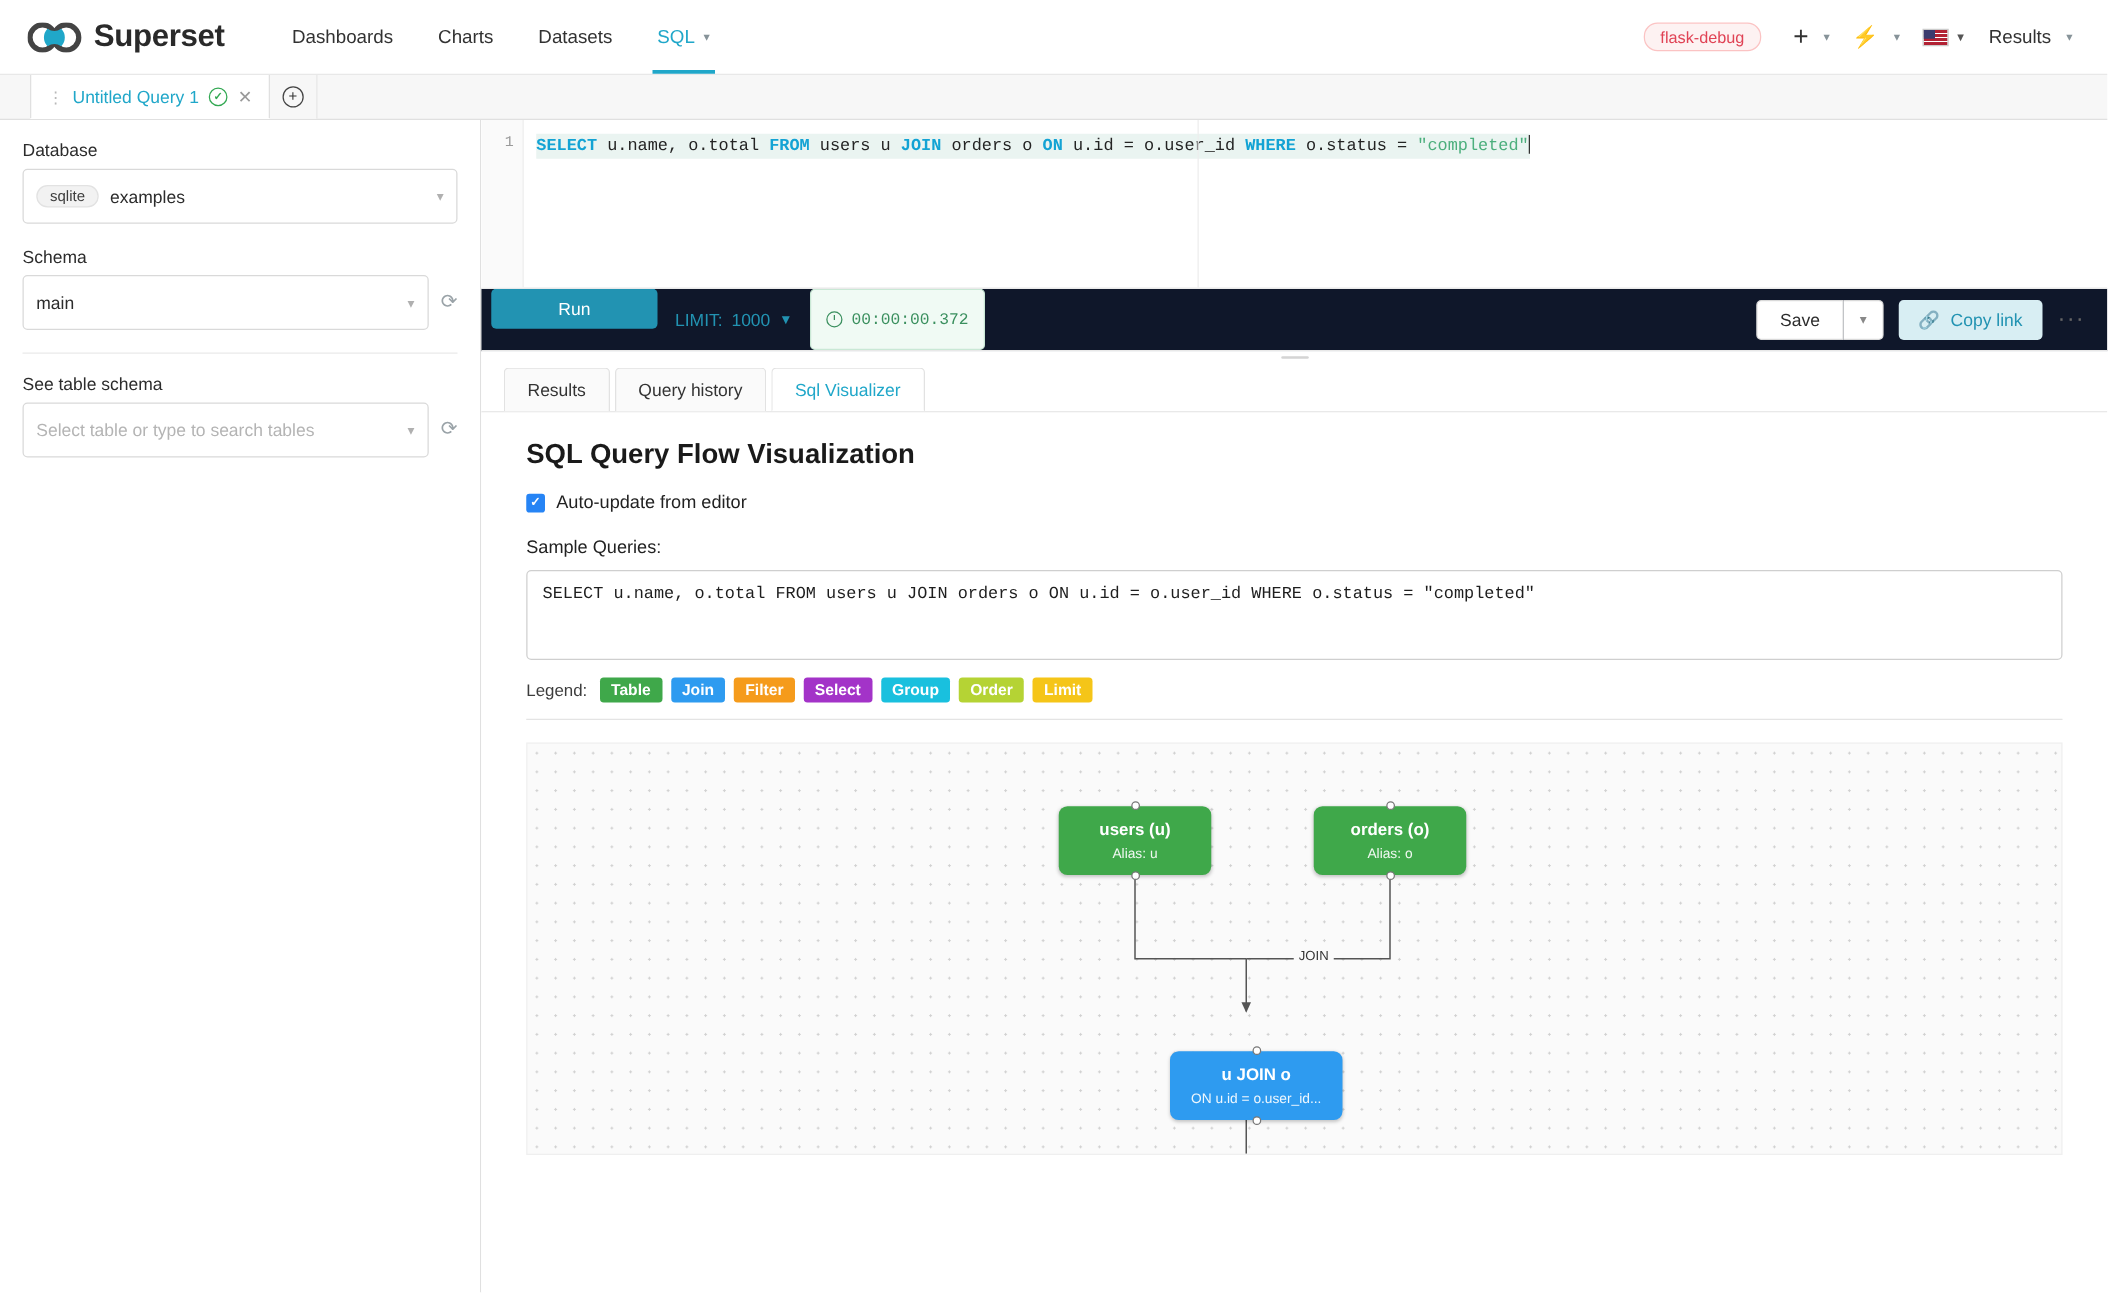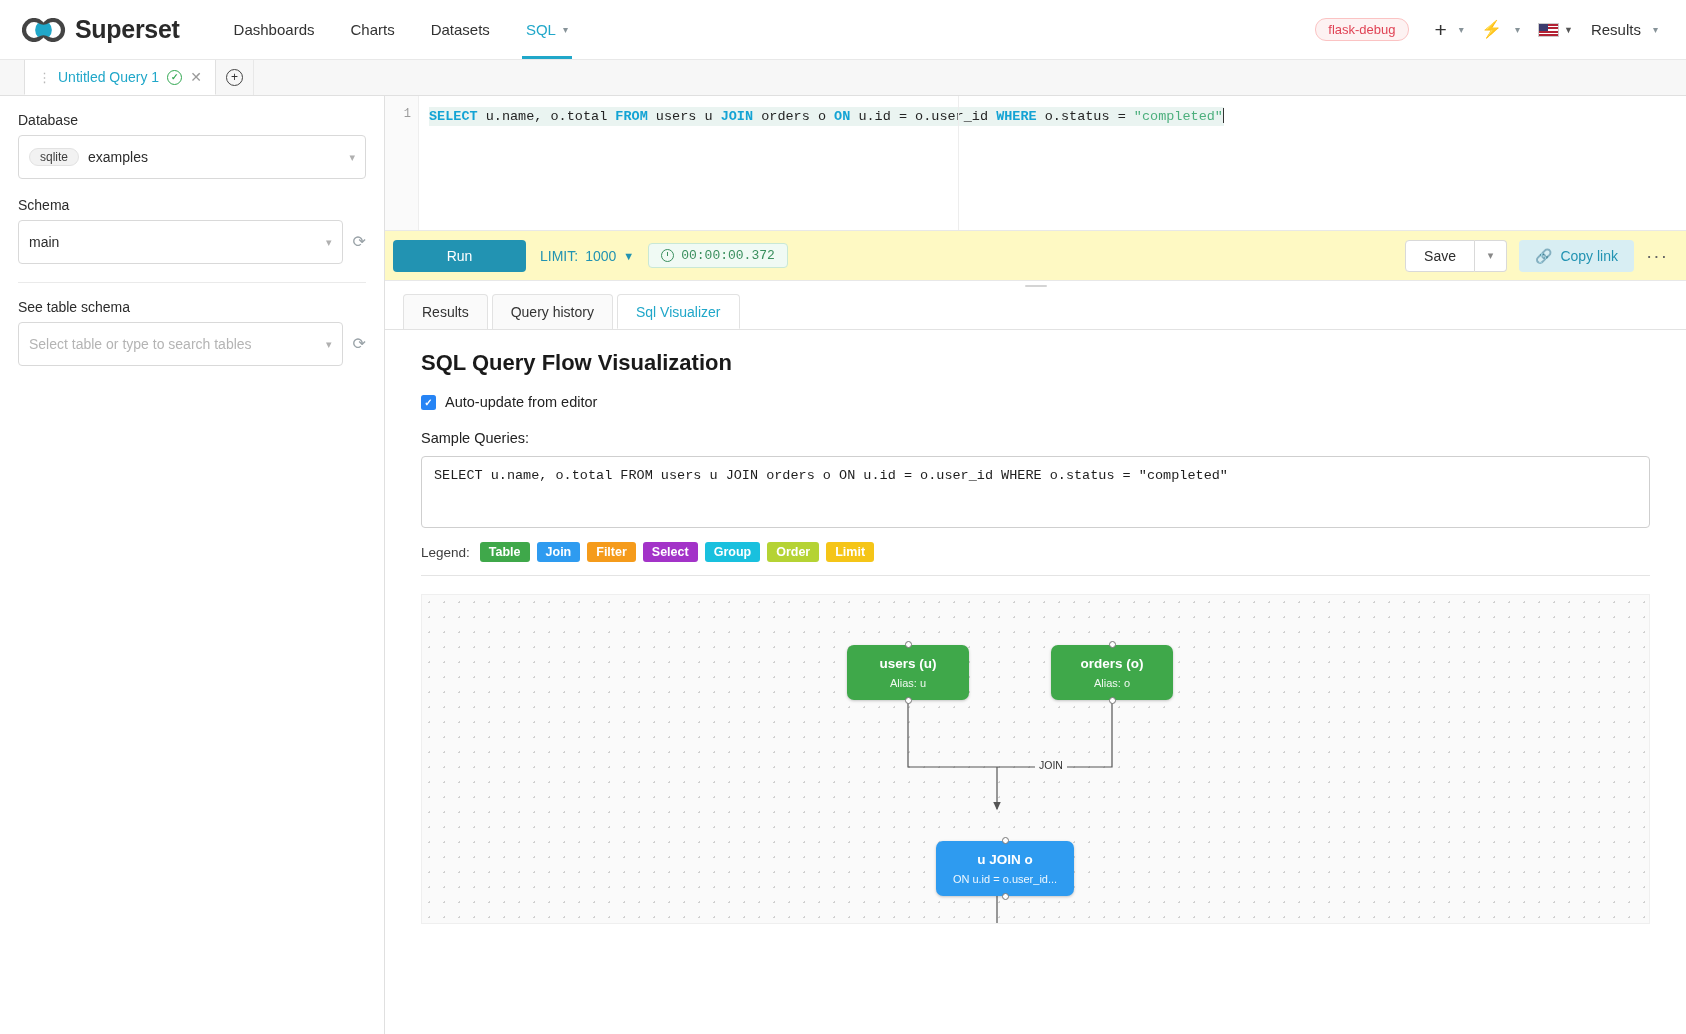--- a/index.html
+++ b/index.html
@@ -124,22 +124,22 @@
   .kw { color: #13a3d4; font-weight: bold; }
   .str { color: #4caf7d; }
   .caret-bar {
     display: inline-block; width: 1px; height: 15px; background: #333;
     vertical-align: -3px; margin-left: 0px;
   }
   .editor-vline { position: absolute; left: 573px; top: 0; bottom: 0; width: 1px; background: #ededed; }
 
   
   .toolbar {
-    height: 50px; display: flex; align-items: center; padding: 0 18px 0 8px;
-    border-bottom: 1px solid #e8e8e8; background: #fef9c3; gap: 14px;
+    height: 50px; display: flex; padding: 0 18px 0 8px;
+    border-bottom: 1px solid #e8e8e8; background: #0f172a; gap: 14px;
   }
   .run-btn {
     width: 133px; height: 32px; background: #2293b2; color: #fff;
     border: none; border-radius: 4px; font-size: 14px; cursor: pointer;
     display: flex; align-items: center; justify-content: center;
     font-family: inherit;
   }
   .limit-ctl { display: flex; align-items: center; gap: 7px; font-size: 14px; color: #2293b2; cursor: pointer; }
   .limit-label { color: #2293b2; }
   .limit-val { color: #2293b2; }

